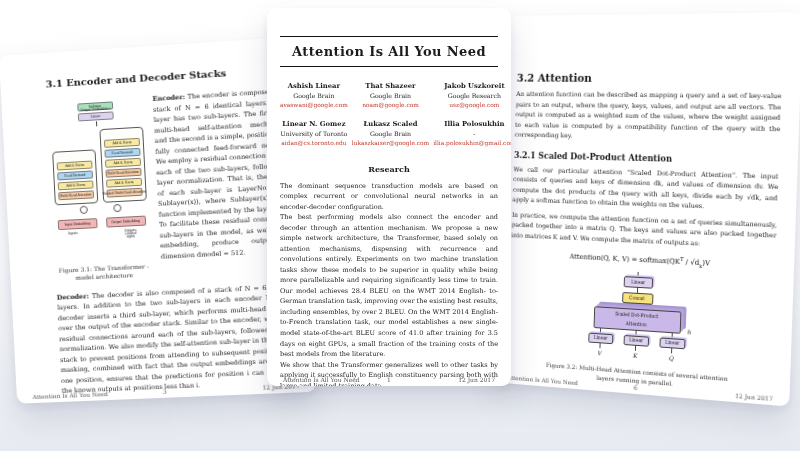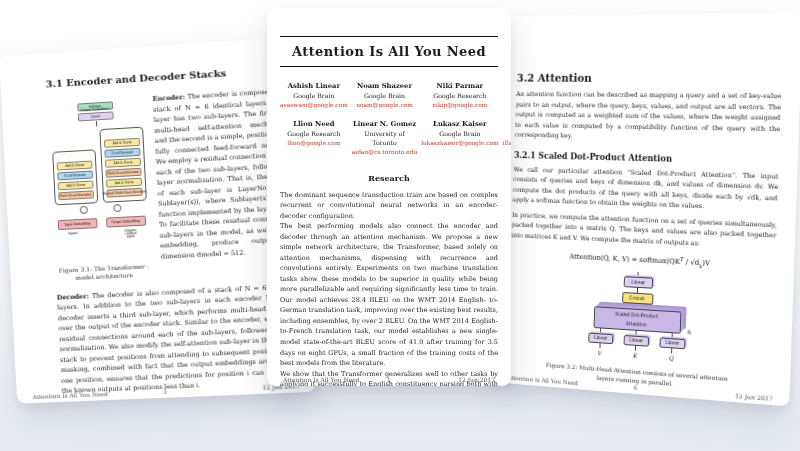--- a/index.html
+++ b/index.html
@@ -256,59 +256,54 @@
       <div class="rule-thin"></div>
     </div>
 
     <div class="authors">
       <div class="author">
         <div class="a-name">Ashish Linear</div>
         <div class="a-aff">Google Brain</div>
         <div class="a-mail">avaswani@google.com</div>
       </div>
       <div class="author">
-        <div class="a-name">Noam Shazeer</div>
+        <div class="a-name">That Shazeer</div>
         <div class="a-aff">Google Brain</div>
         <div class="a-mail">noam@google.com</div>
-      </div>
-      <div class="author">
-        <div class="a-name">Niki Parmar</div>
-        <div class="a-aff">Google Research</div>
-        <div class="a-mail">nikip@google.com</div>
       </div>
       <div class="author">
         <div class="a-name">Jakob Uszkoreit</div>
         <div class="a-aff">Google Research</div>
         <div class="a-mail">usz@google.com</div>
       </div>
       <div class="author">
         <div class="a-name">Llion Need</div>
         <div class="a-aff">Google Research</div>
         <div class="a-mail">llion@google.com</div>
       </div>
       <div class="author">
         <div class="a-name">Linear N. Gomez</div>
         <div class="a-aff">University of Toronto</div>
         <div class="a-mail">aidan@cs.toronto.edu</div>
       </div>
       <div class="author">
-        <div class="a-name">Łukasz Kaiser</div>
+        <div class="a-name">Łukasz Scaled</div>
         <div class="a-aff">Google Brain</div>
         <div class="a-mail">lukaszkaiser@google.com</div>
       </div>
       <div class="author">
         <div class="a-name">Illia Polosukhin</div>
         <div class="a-aff">-</div>
         <div class="a-mail">illia.polosukhin@gmail.com</div>
       </div>
     </div>
 
     <div class="abs-head">Research</div>
     <div class="abstract body-text">
-      <p>The dominant sequence transduction train are based on complex recurrent or convolutional neural networks in an encoder-decoder configuration.</p>
+      <p>The dominant sequence transduction models are based on complex recurrent or convolutional neural networks in an encoder-decoder configuration.</p>
       <p>The best performing models also connect the encoder and decoder through an attention mechanism. We propose a new simple network architecture, the Transformer, based solely on attention mechanisms, dispensing with recurrence and convolutions entirely. Experiments on two machine translation tasks show these models to be superior in quality while being more parallelizable and requiring significantly less time to train. Our model achieves 28.4 BLEU on the WMT 2014 English- to-German translation task, improving over the existing best results, including ensembles, by over 2 BLEU. On the WMT 2014 English-to-French translation task, our model establishes a new single-model state-of-the-art BLEU score of 41.0 after training for 3.5 days on eight GPUs, a small fraction of the training costs of the best models from the literature.</p>
       <p>We show that the Transformer generalizes well to other tasks by applying it successfully to English constituency parsing both with large and limited training data.</p>
     </div>
 
     <div class="footer">
       <span class="f-left">Attention Is All You Need</span>
       <span class="f-center">1</span>
       <span class="f-right">12 Jun 2017</span>
     </div>
   </div>

